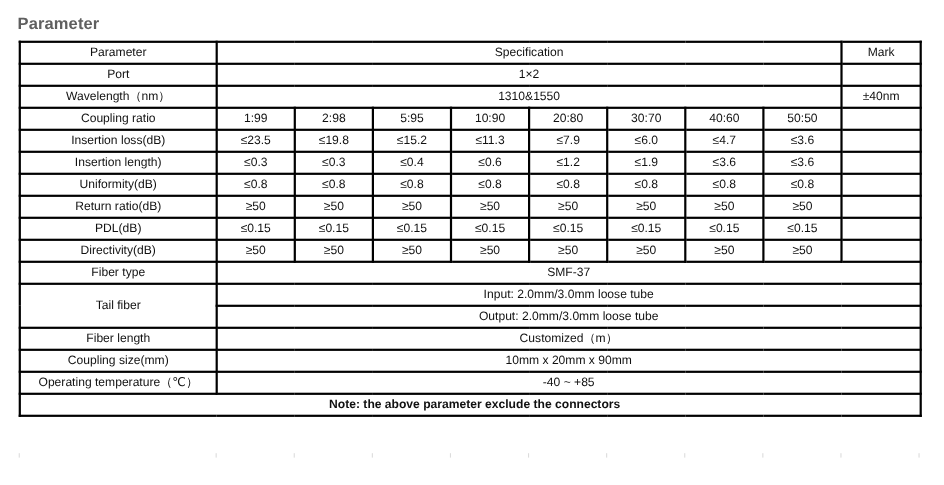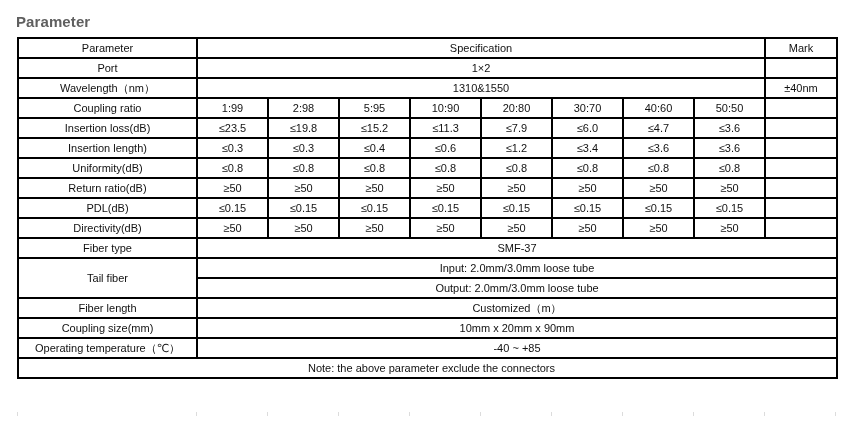--- a/index.html
+++ b/index.html
@@ -23,21 +23,21 @@
   table.spec td {
     border: 2px solid #000;
     height: 18px;
     padding: 0;
     text-align: center;
     vertical-align: middle;
     line-height: 14px;
     white-space: nowrap;
     overflow: hidden;
   }
-  td.note { text-align: center; padding-left: 8px !important; }
+  td.note { text-align: center; padding-left: 8px !important; font-weight: bold; }
   col.c-param { width: 179px; }
   col.c-val { width: 71px; }
   col.c-mark { width: 72px; }
   .grid-ticks {
     position: absolute; top: 412px; left: 0; width: 858px; height: 6px;
   }
   .grid-ticks span {
     position: absolute; top: 0; width: 1px; height: 4px; background: #dcdcdc;
   }
 </style>
@@ -100,21 +100,21 @@
       <td>≤3.6</td>
       <td></td>
     </tr>
     <tr>
       <td>Insertion length)</td>
       <td>≤0.3</td>
       <td>≤0.3</td>
       <td>≤0.4</td>
       <td>≤0.6</td>
       <td>≤1.2</td>
-      <td>≤3.4</td>
+      <td>≤1.9</td>
       <td>≤3.6</td>
       <td>≤3.6</td>
       <td></td>
     </tr>
     <tr>
       <td>Uniformity(dB)</td>
       <td>≤0.8</td>
       <td>≤0.8</td>
       <td>≤0.8</td>
       <td>≤0.8</td>

